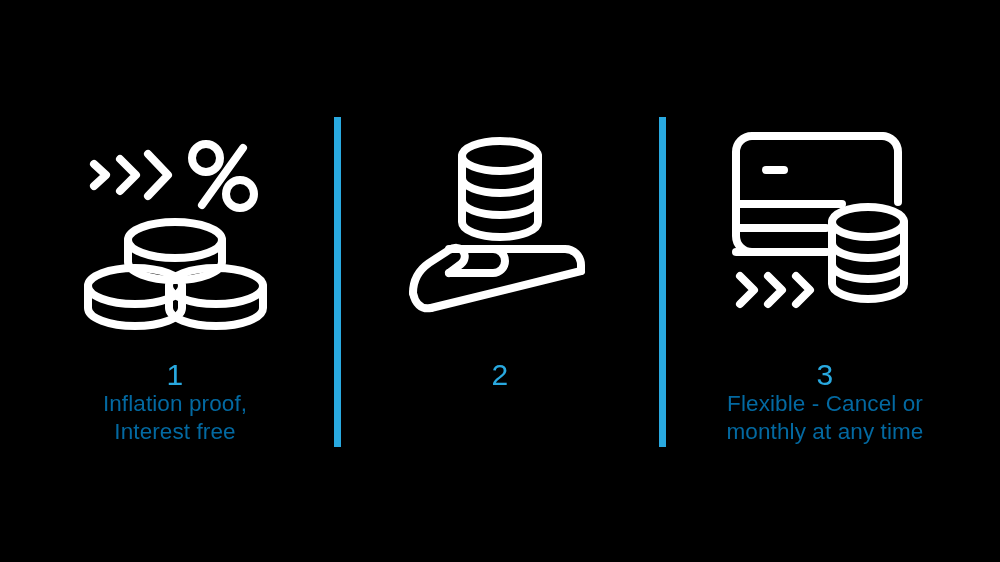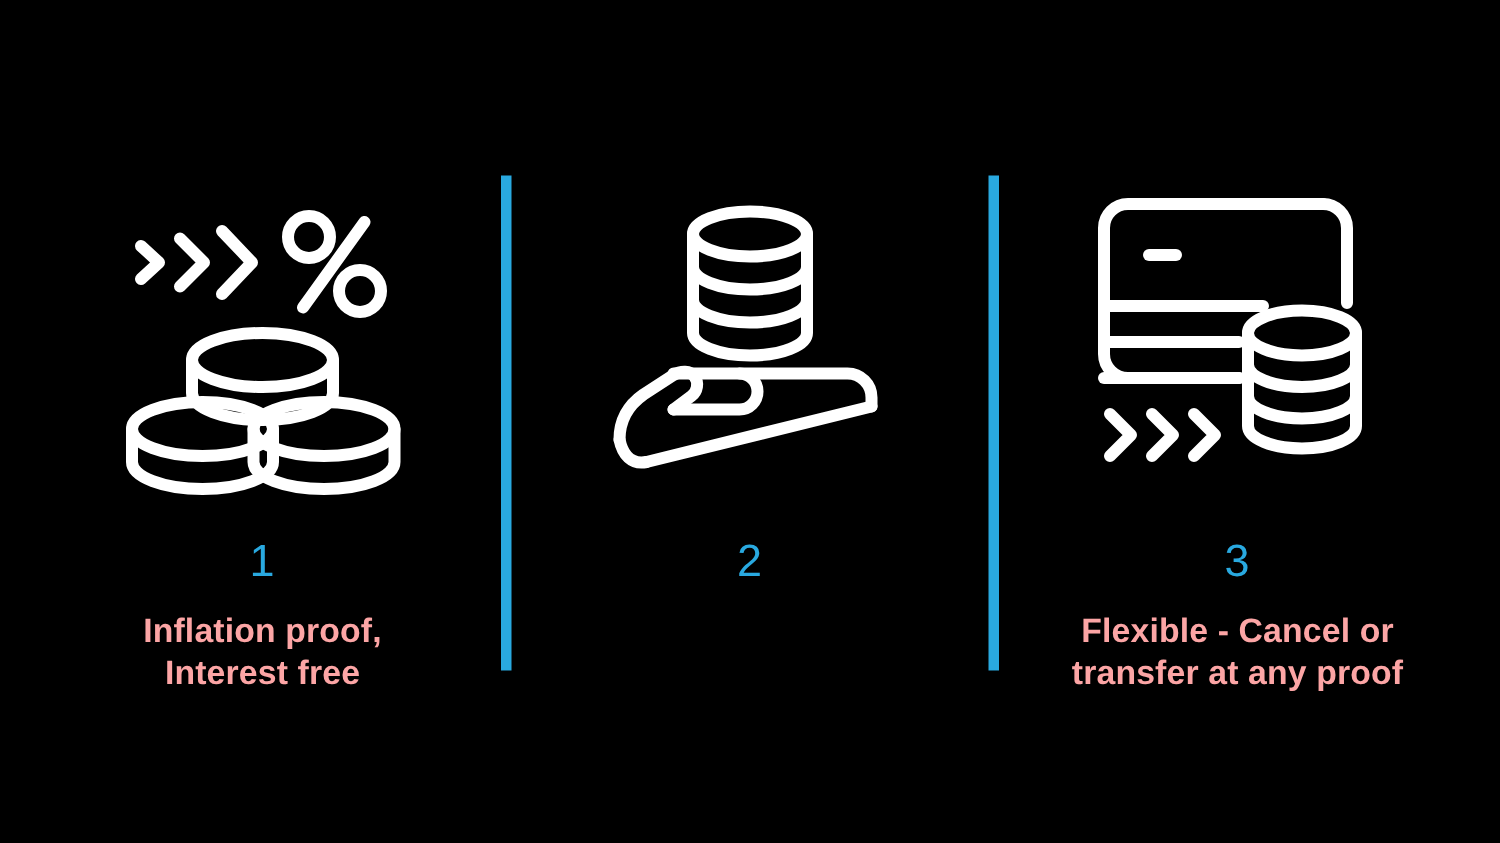--- a/index.html
+++ b/index.html
@@ -54,25 +54,24 @@
     margin-top: 28px;
     font-size: 30px;
     line-height: 1;
     font-weight: 400;
     letter-spacing: 0.5px;
     color: #29A9E0;
     text-align: center;
   }
 
   .caption {
-    margin-top: 17px;
     font-size: 22.5px;
     line-height: 28px;
-    font-weight: 700;
-    color: #fca5a5;
+    font-weight: 400;
+    color: #0369a1;
     text-align: center;
     white-space: pre-line;
     letter-spacing: 0.1px;
   }
 
   
   .divider {
     position: absolute;
     top: 117px;
     width: 7px;
@@ -165,19 +164,19 @@
         <g>
           <ellipse cx="138" cy="92" rx="36" ry="15"></ellipse>
           <path d="M102,92 v62 a36,15 0 0 0 72,0 v-62"></path>
           <path d="M102,113 a36,15 0 0 0 72,0"></path>
           <path d="M102,134 a36,15 0 0 0 72,0"></path>
         </g>
       </svg>
     </div>
     <div class="step-number">3</div>
     <div class="caption">Flexible - Cancel or
-transfer at any proof</div>
+monthly at any time</div>
   </div>
 
   <div class="divider d1"></div>
   <div class="divider d2"></div>
 
 </div>
 
 </body></html>

